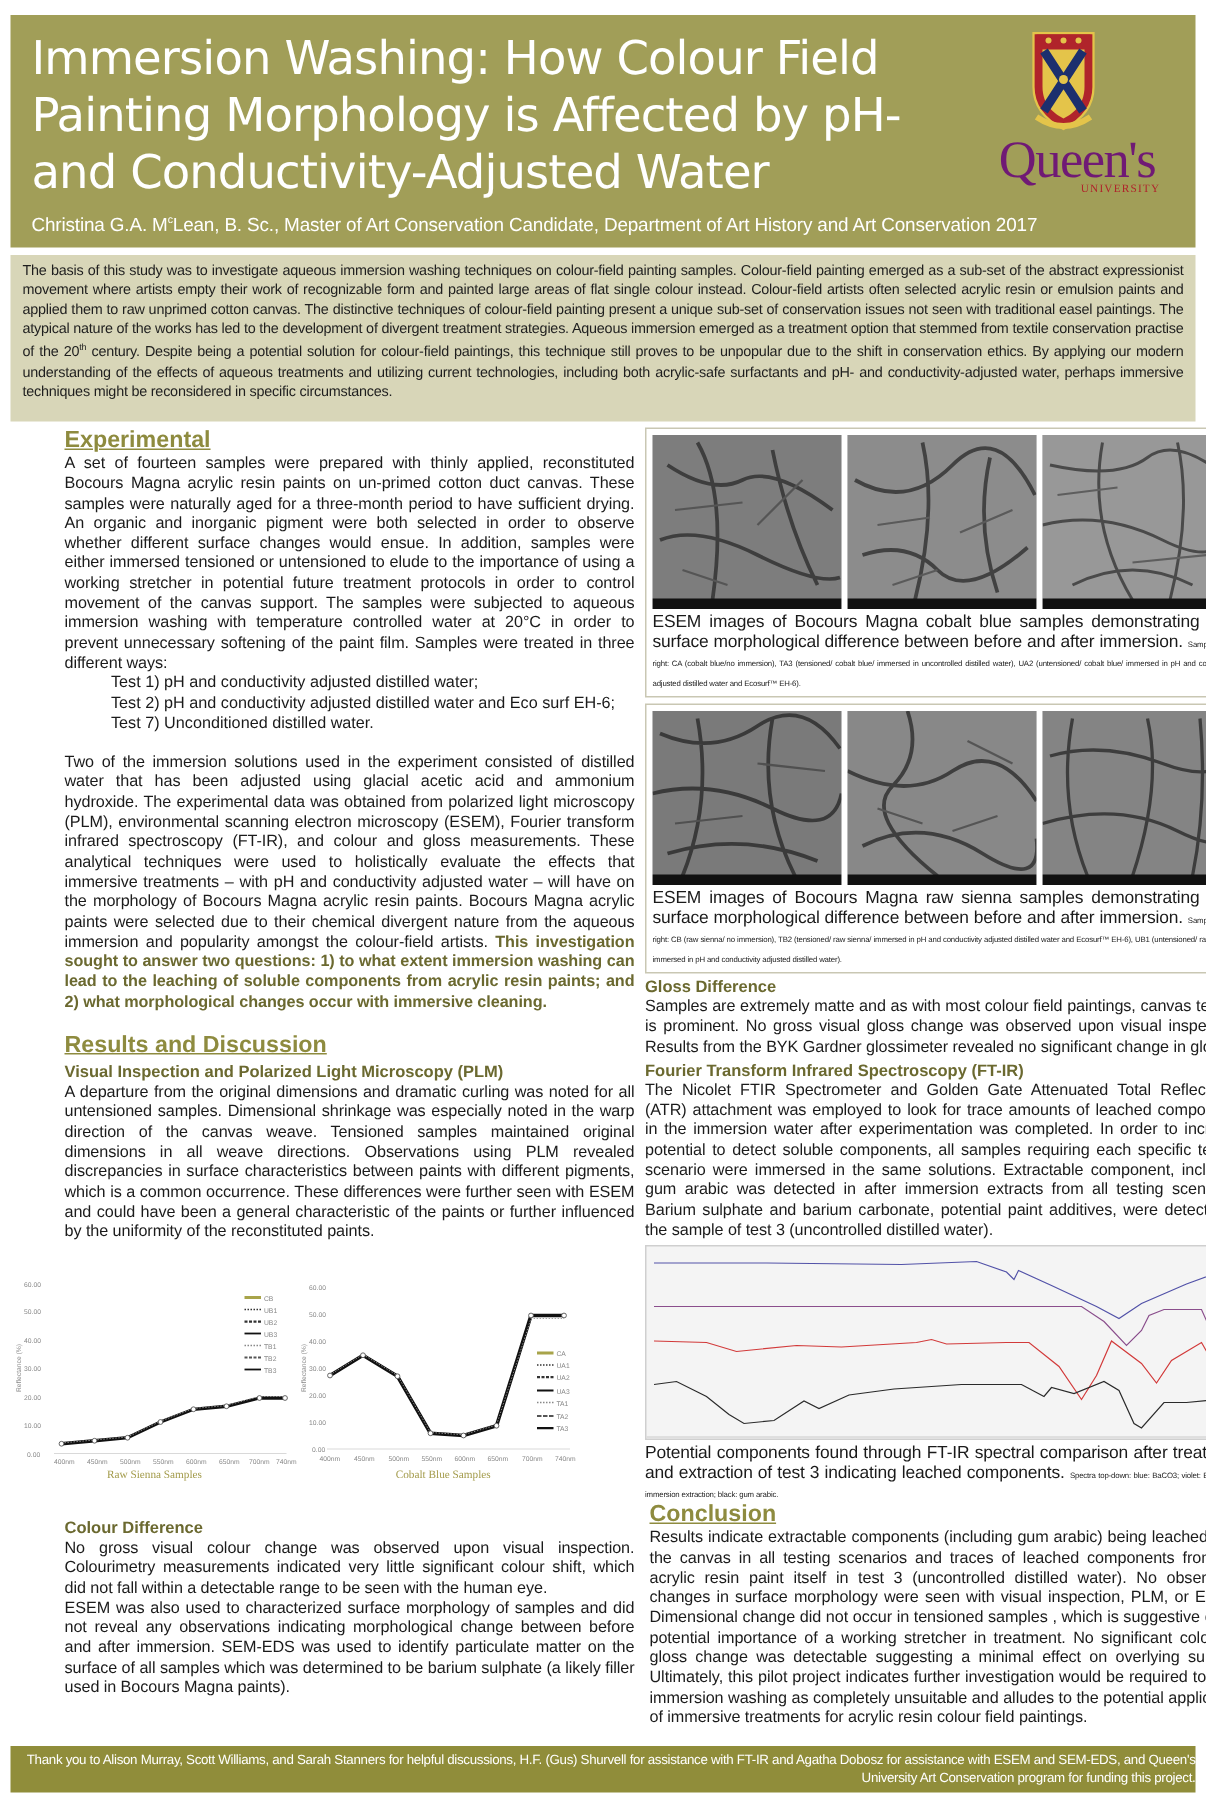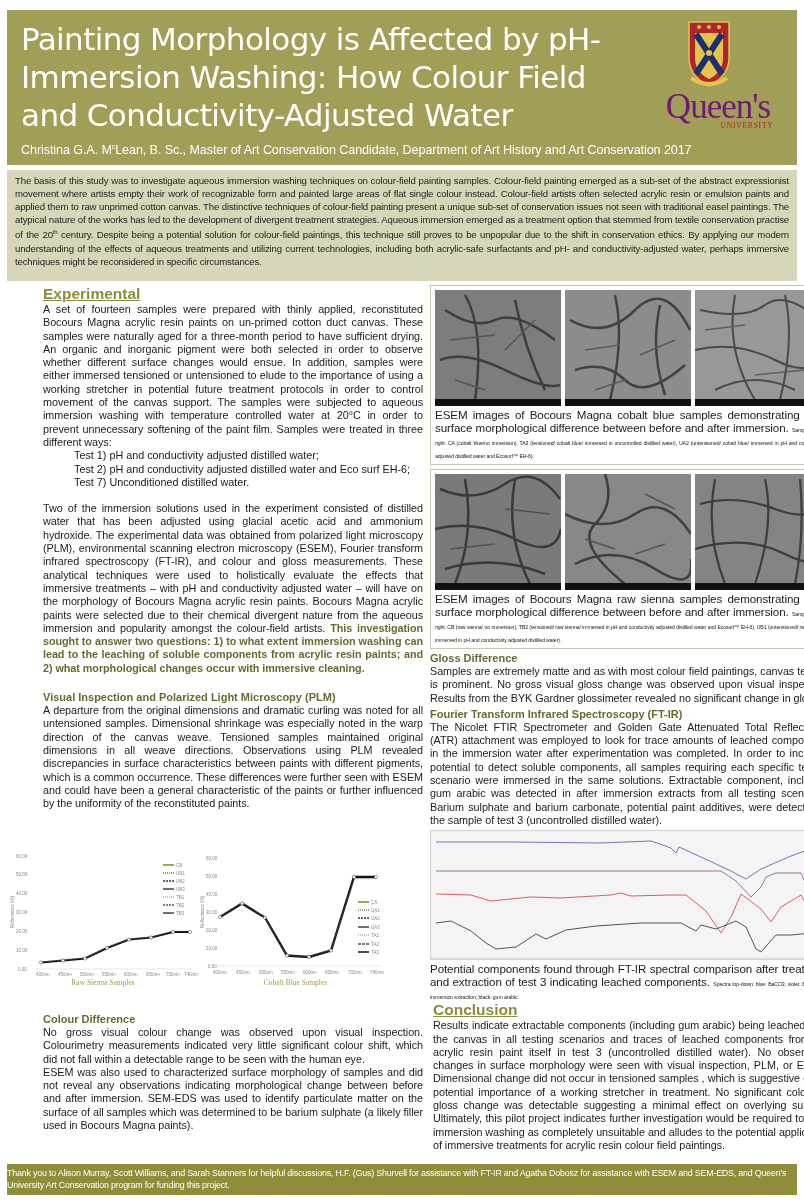--- a/index.html
+++ b/index.html
@@ -80,32 +80,32 @@
     font-family: Liberation Serif, serif;
   }
   .tick { font-size: 4.5px; fill: #888; font-family: "Liberation Sans", sans-serif; }
 
   .ftir-box {
     width: 395px; height: 130px; border: 1px solid #cfcfcf; background: #f4f4f4; position: relative;
   }
 
   .ack {
     position: absolute; left: 7px; top: 1164px; width: 790px; height: 31px;
-    background: #908d3a; color: #ffffff; text-align: left;
+    background: #908d3a; color: #ffffff; text-align: right;
     font-size: 8.9px; line-height: 12px; padding-top: 3px;
     font-family: "Liberation Sans", sans-serif; letter-spacing: -0.2px;
   }
 </style>
 </head>
 <body>
 
 <div class="header">
   <div class="title">
+    <div>Immersion Washing: How Colour Field</div>
     <div>Painting Morphology is Affected by pH-</div>
-    <div>Immersion Washing: How Colour Field</div>
     <div>and Conductivity-Adjusted Water</div>
   </div>
   <div class="authors"><span>Christina G.A. M</span><sup style="font-size:7px">c</sup><span>Lean, B. Sc., Master of Art Conservation Candidate, Department of Art History and Art Conservation 2017</span></div>
 
   <div class="logo">
     <svg class="logo-crest" viewBox="0 0 44 72" width="44" height="72">
       <path d="M2 4 H42 V40 C42 56 30 64 22 68 C14 64 2 56 2 40 Z" fill="#b0242b" stroke="#e4c44a" stroke-width="1.5"></path>
       <rect x="4" y="5" width="36" height="8" fill="#b0242b"></rect>
       <circle cx="12" cy="9" r="2" fill="#e4c44a"></circle>
         <circle cx="22" cy="9" r="2" fill="#e4c44a"></circle>
@@ -127,20 +127,21 @@
   <p class="para">A set of fourteen samples were prepared with thinly applied, reconstituted Bocours Magna acrylic resin paints on un-primed cotton duct canvas. These samples were naturally aged for a three-month period to have sufficient drying. An organic and inorganic pigment were both selected in order to observe whether different surface changes would ensue. In addition, samples were either immersed tensioned or untensioned to elude to the importance of using a working stretcher in potential future treatment protocols in order to control movement of the canvas support. The samples were subjected to aqueous immersion washing with temperature controlled water at 20°C in order to prevent unnecessary softening of the paint film. Samples were treated in three different ways:</p>
   <div class="tests">
     <div>Test 1) pH and conductivity adjusted distilled water;</div>
     <div>Test 2) pH and conductivity adjusted distilled water and Eco surf EH-6;</div>
     <div>Test 7) Unconditioned  distilled water.</div>
   </div>
   <div style="height:13px"></div>
   <p class="para"><span>Two of the immersion solutions used in the experiment consisted of distilled water that has been adjusted using glacial acetic acid and ammonium hydroxide. The experimental data was obtained from polarized light microscopy (PLM), environmental scanning electron microscopy (ESEM), Fourier transform infrared spectroscopy (FT-IR), and colour and gloss measurements. These analytical techniques were used to holistically evaluate the effects that immersive treatments – with pH and conductivity adjusted water – will have on the morphology of Bocours Magna acrylic resin paints. Bocours Magna acrylic paints were selected due to their chemical divergent nature from the aqueous immersion and popularity amongst the colour-field artists. </span><span class="hl">This investigation sought to answer two questions: 1) to what extent immersion washing can lead to the leaching of soluble components from acrylic resin paints; and 2) what morphological changes occur with immersive cleaning.</span></p>
 
   <div style="height:13px"></div>
+  <div class="h-section">Results and Discussion</div>
   <div class="h-sub">Visual Inspection and Polarized Light Microscopy (PLM)</div>
   <p class="para">A departure from the original dimensions and dramatic curling was noted for all untensioned samples. Dimensional shrinkage was especially noted in the warp direction of the canvas weave. Tensioned samples maintained original dimensions in all weave directions. Observations using PLM revealed discrepancies in surface characteristics between paints with different pigments, which is a common occurrence. These differences were further seen with ESEM and could have been a general characteristic of the paints or further influenced by the uniformity of the reconstituted paints.</p>
 </div>
 
 <div class="chart-wrap" style="left:8px; top:848px; width:190px; height:145px;">
   <svg width="190" height="130" viewBox="0 0 190 130">
     <g>
       <text class="tick" x="8" y="10">60.00</text>
       <text class="tick" x="8" y="28">50.00</text>
       <text class="tick" x="8" y="47">40.00</text>

